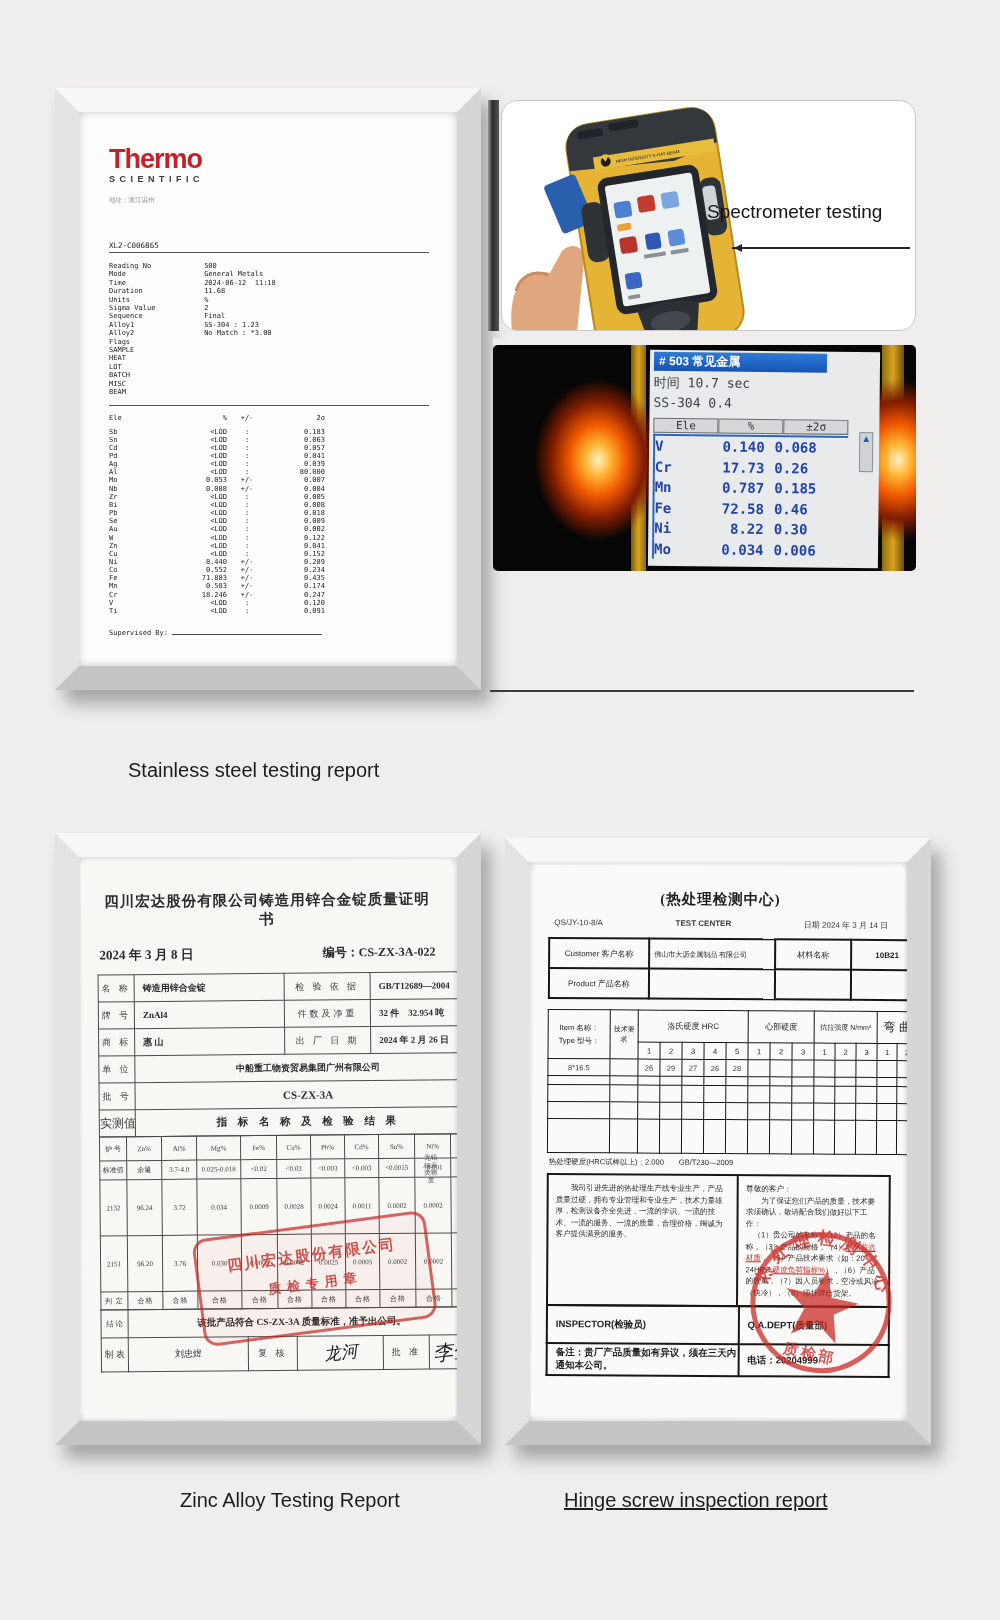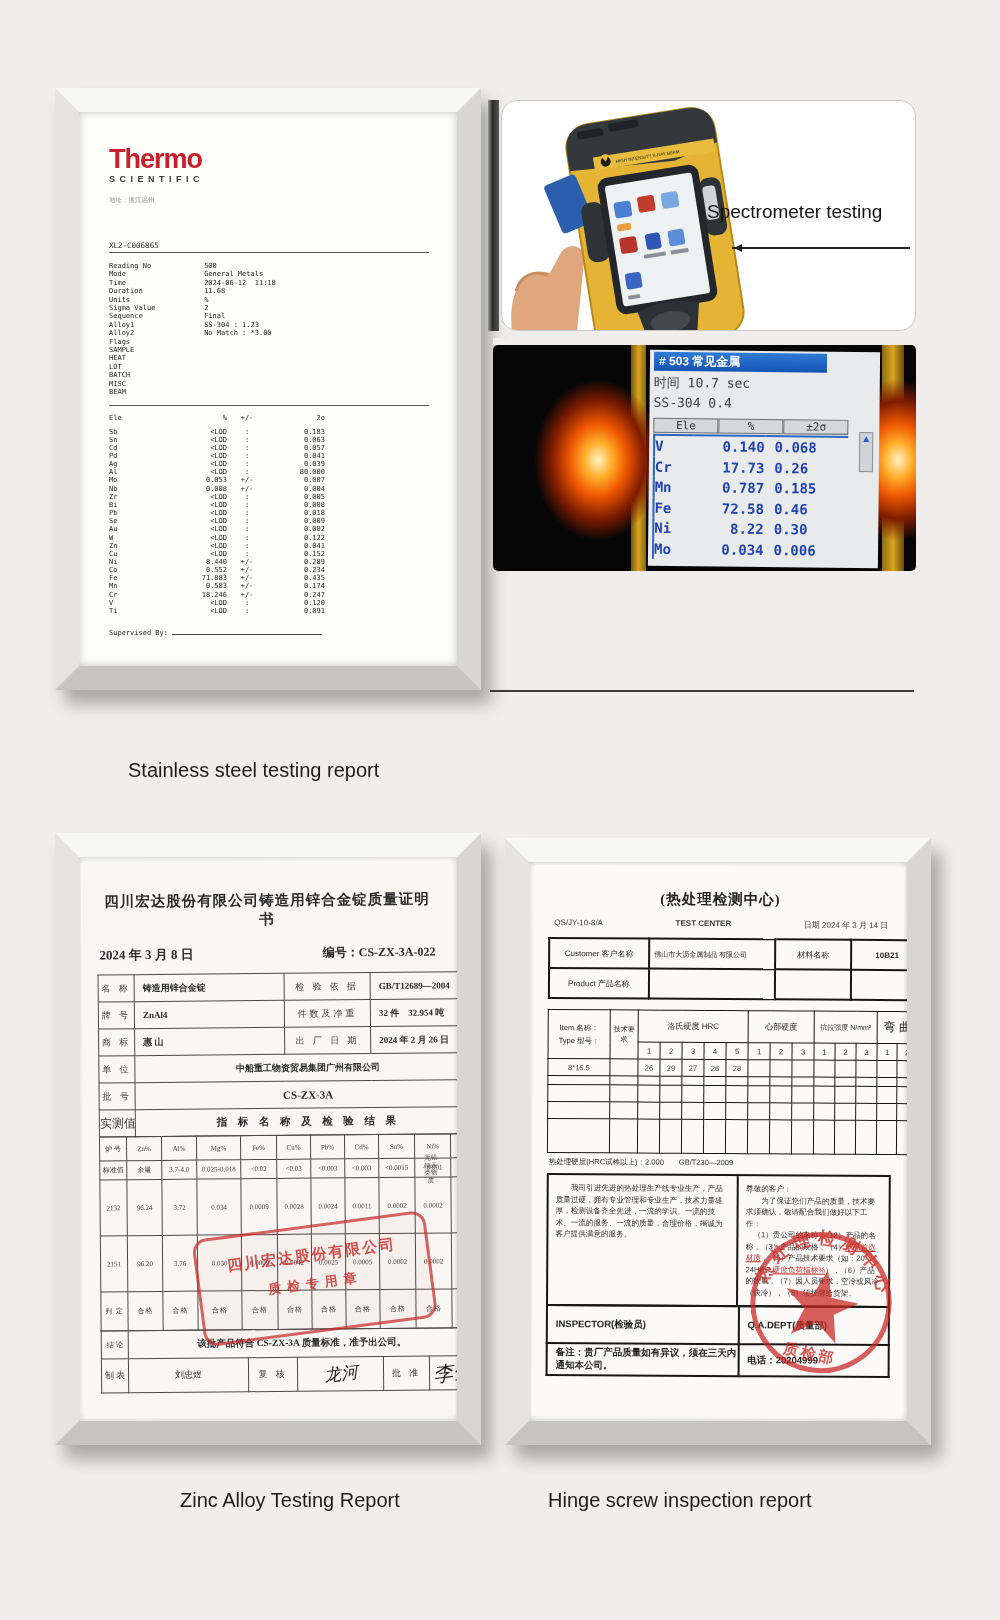--- a/index.html
+++ b/index.html
@@ -63,21 +63,21 @@
   table.zt { border-collapse:collapse; width:100%; table-layout:fixed; }
   table.zt td { border:1px solid #4a4a48; font-size:9px; overflow:hidden; white-space:nowrap; }
   td.zlab { font-size:8px; letter-spacing:3px; text-align:center; color:#3c3c3a; }
   td.zval { font-weight:bold; padding-left:8px; font-size:9.5px; }
   .zinfo td { height:27px; }
   table.zcomp { border-collapse:collapse; width:100%; table-layout:fixed; margin-top:-1px; }
   table.zcomp td { border:1px solid #4a4a48; font-size:7px; text-align:center; overflow:hidden; color:#3a3a38; }
   .zc-head td { height:24px; font-size:7.5px; }
   .zc-spec td { height:19px; font-size:6.3px; }
   .zc-body td { height:56px; font-size:7.8px; }
-  .zc-verdict td { height:39px; font-size:7.5px; letter-spacing:1px; }
+  .zc-verdict td { height:18px; font-size:7.5px; letter-spacing:1px; }
   .zc-note { position:absolute; right:16px; top:294px; width:13px; font-size:6.5px; color:#4a4a48; line-height:7.5px; text-align:center; word-break:break-all; }
   table.zbot { border-collapse:collapse; width:100%; table-layout:fixed; margin-top:-1px; }
   table.zbot td { border:1px solid #4a4a48; font-size:9px; overflow:hidden; }
   .zconc td { height:28px; }
   .zconc .txt { font-weight:bold; text-align:center; font-size:9.5px; }
   .zsign td { height:34px; text-align:center; }
   .zsig { font-family:"DejaVu Serif",serif; font-style:italic; font-size:17px; color:#1a1a1a; transform:rotate(-6deg); display:inline-block; }
   .zstamp { position:absolute; right:22px; bottom:84px; width:235px; height:108px; border:3px solid rgba(198,40,36,.7); border-radius:14px; transform:rotate(-7deg); color:rgba(198,40,36,.8); text-align:center; padding-top:18px; font-size:15px; font-weight:bold; letter-spacing:2px; background:rgba(220,60,50,.04); }
   .zstamp .s2 { font-size:13px; margin-top:10px; letter-spacing:6px; }
 
@@ -838,13 +838,13 @@
           <textPath href="#arcTop" startOffset="8%">热处理检测中心</textPath>
         </text>
         <path d="M75 42 L84 68 L112 68 L90 84 L98 112 L75 95 L52 112 L60 84 L38 68 L66 68 Z" fill="rgba(200,36,30,.85)"></path>
         <text x="75" y="132" font-size="15" fill="rgba(200,36,30,.9)" font-weight="bold" text-anchor="middle" letter-spacing="3">质检部</text>
       </svg>
     </div>
   </div>
 </div>
 
 <div class="cap" style="left:145px; top:1489px;margin-left:35px;">Zinc Alloy Testing Report</div>
-<div class="cap" style="left:548px; top:1489px;">Hinge screw inspection report</div>
+<div class="cap" style="left:564px; top:1489px;text-decoration:underline;">Hinge screw inspection report</div>
 
 </body></html>

